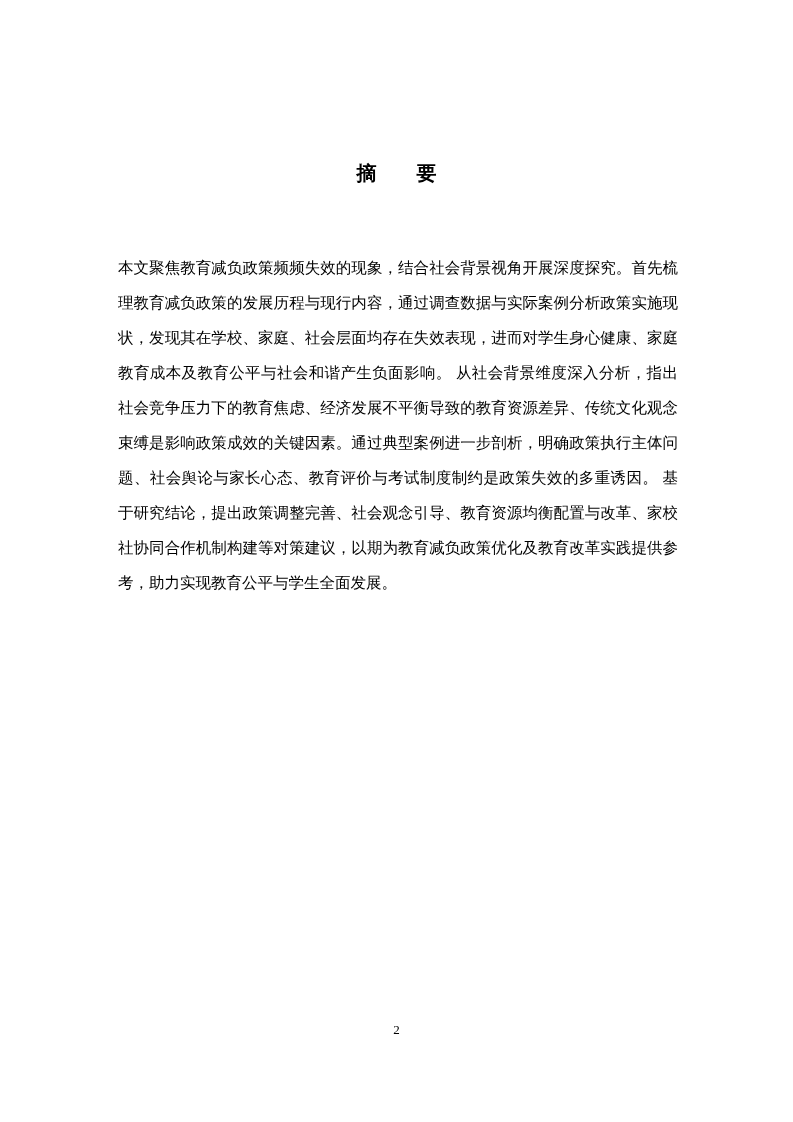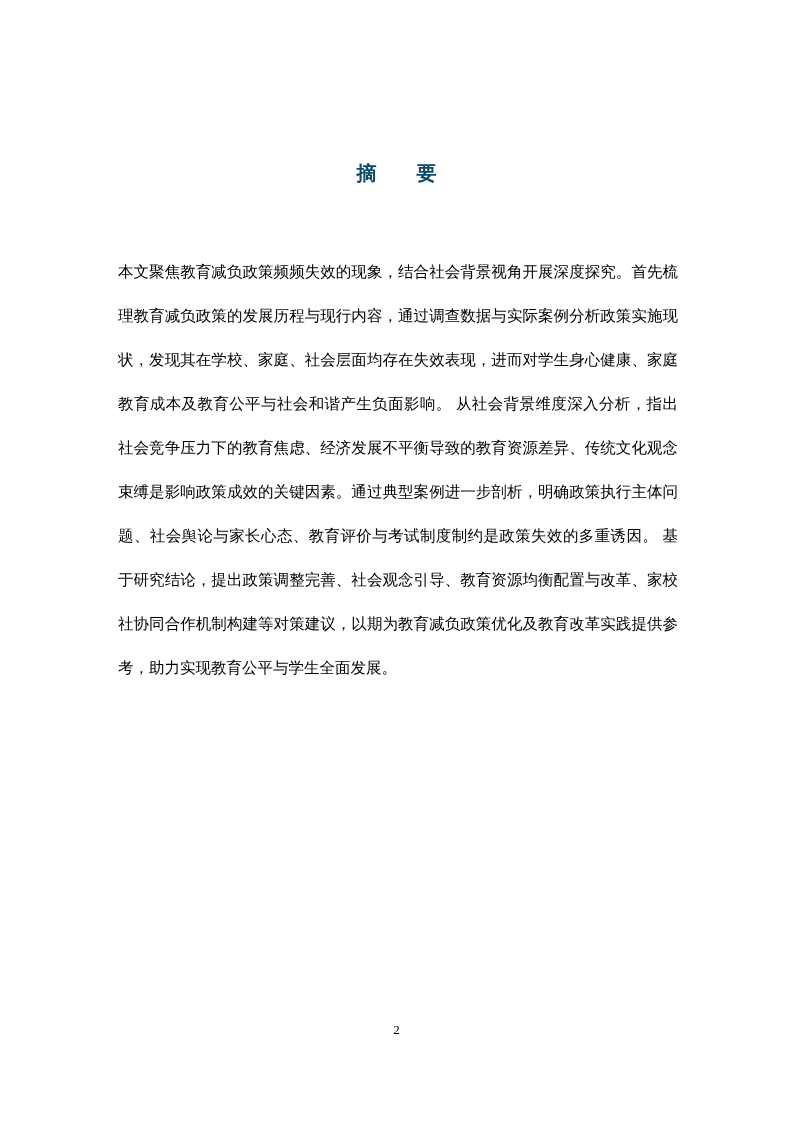--- a/index.html
+++ b/index.html
@@ -24,30 +24,30 @@
     position: absolute;
     top: 160px;
     left: 0;
     width: 793px;
     text-align: center;
     font-family: "Liberation Sans", "DejaVu Sans", sans-serif;
     font-weight: bold;
     font-size: 20px;
     letter-spacing: 10px;
     text-indent: 10px;
-    color: #0c4a6e;
+    color: #000000;
   }
   .abstract-body {
     position: absolute;
     top: 250px;
     left: 118px;
     width: 560px;
     font-family: "Liberation Serif", "DejaVu Serif", serif;
     font-size: 15.5px;
-    line-height: 44px;
+    line-height: 35px;
     text-align: justify;
     text-justify: inter-ideograph;
     color: #000000;
     white-space: pre-wrap;
   }
   .page-number {
     position: absolute;
     top: 1022px;
     left: 0;
     width: 793px;

